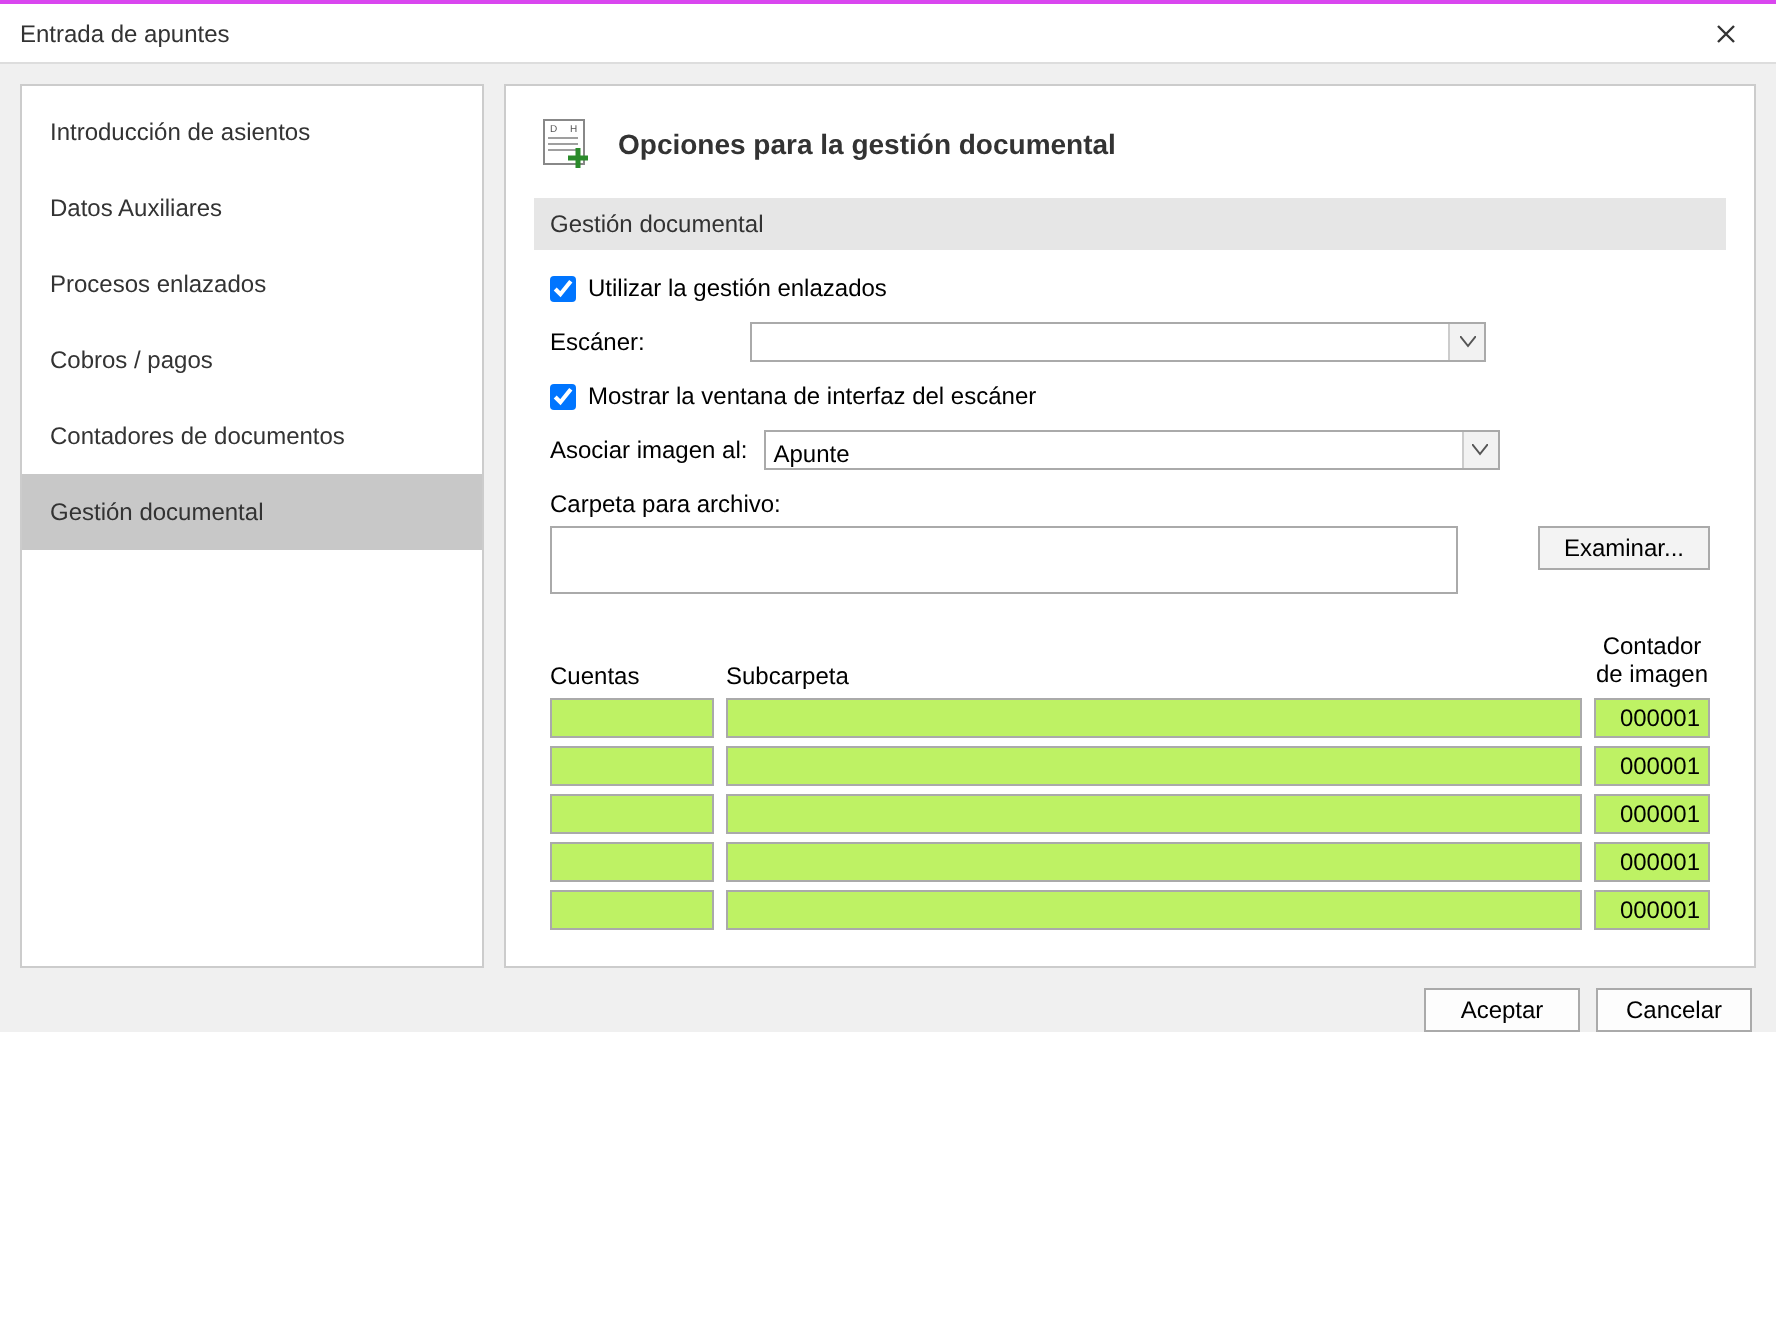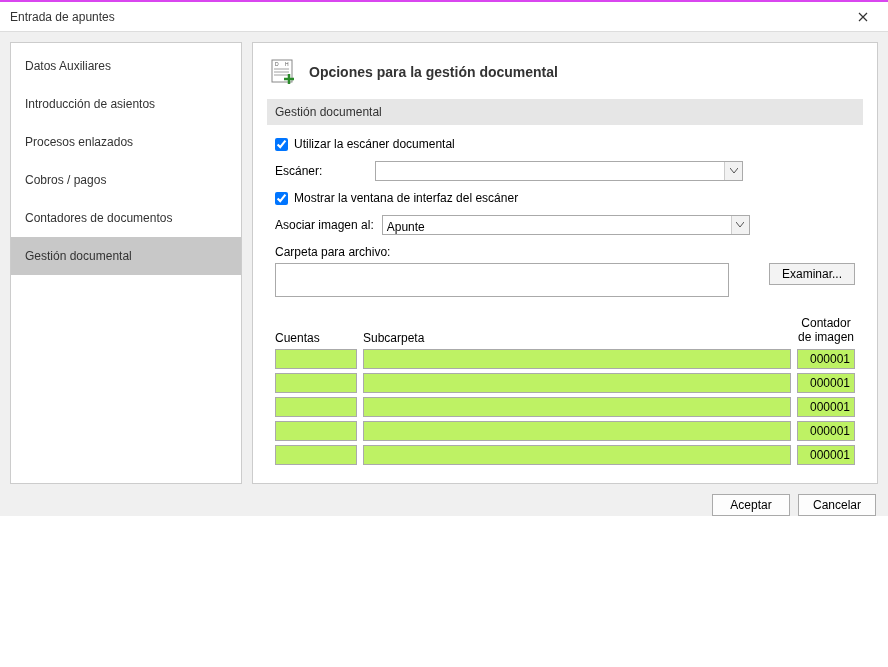--- a/index.html
+++ b/index.html
@@ -169,22 +169,22 @@
     <div class="titlebar-close">
       <svg viewBox="0 0 10 10">
           <path d="M1 1 L9 9 M9 1 L1 9" stroke="#333" stroke-width="1.2" fill="none"></path>
         </svg>
     </div>
   </div>
 
   <div class="content-area">
 
     <div class="nav-panel">
+      <div class="nav-item">Introducción de asientos</div>
       <div class="nav-item">Datos Auxiliares</div>
-      <div class="nav-item">Introducción de asientos</div>
       <div class="nav-item">Procesos enlazados</div>
       <div class="nav-item">Cobros / pagos</div>
       <div class="nav-item">Contadores de documentos</div>
       <div class="nav-item selected">Gestión documental</div>
     </div>
 
     <div class="main-panel">
 
       <div class="panel-header">
         <span class="panel-icon">
@@ -200,21 +200,21 @@
         </span>
         <div class="panel-title">Opciones para la gestión documental</div>
       </div>
 
       <div class="section-header">Gestión documental</div>
 
       <div class="form-body">
 
         <div class="checkbox-row">
           <input type="checkbox" checked="" style="">
-          <label>Utilizar la escáner documental</label>
+          <label>Utilizar la gestión enlazados</label>
         </div>
 
         <div class="form-row">
           <label class="label-fixed">Escáner:</label>
           <div class="dropdown" style="max-width:368px;">
             <span></span>
             <div class="dropdown-btn">
               <svg viewBox="0 0 8 6">
                   <path d="M0 0 L4 5 L8 0" fill="none" stroke="#555" stroke-width="1"></path>
                 </svg>

